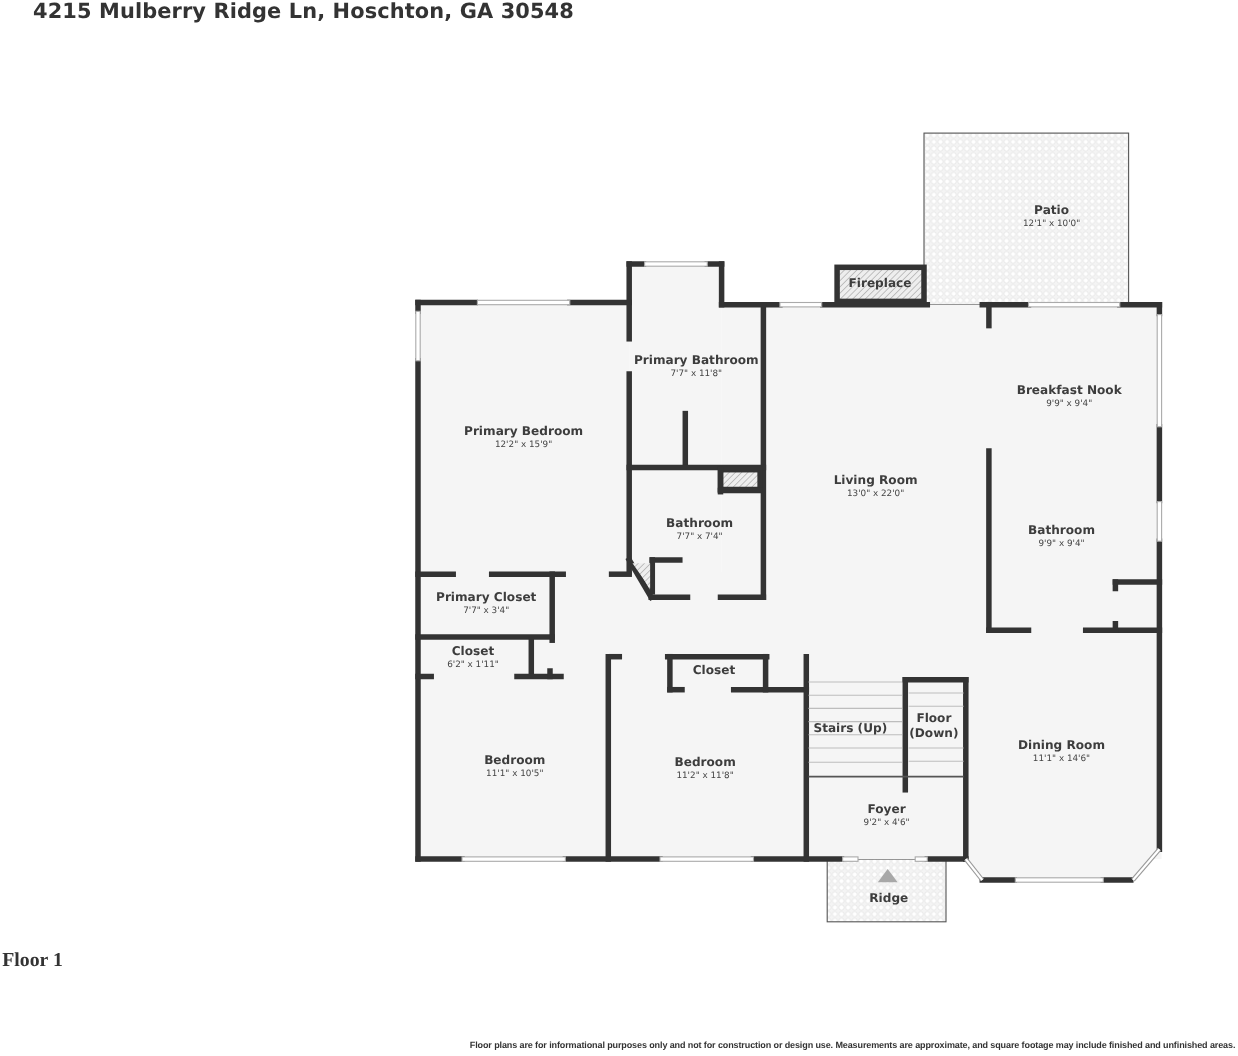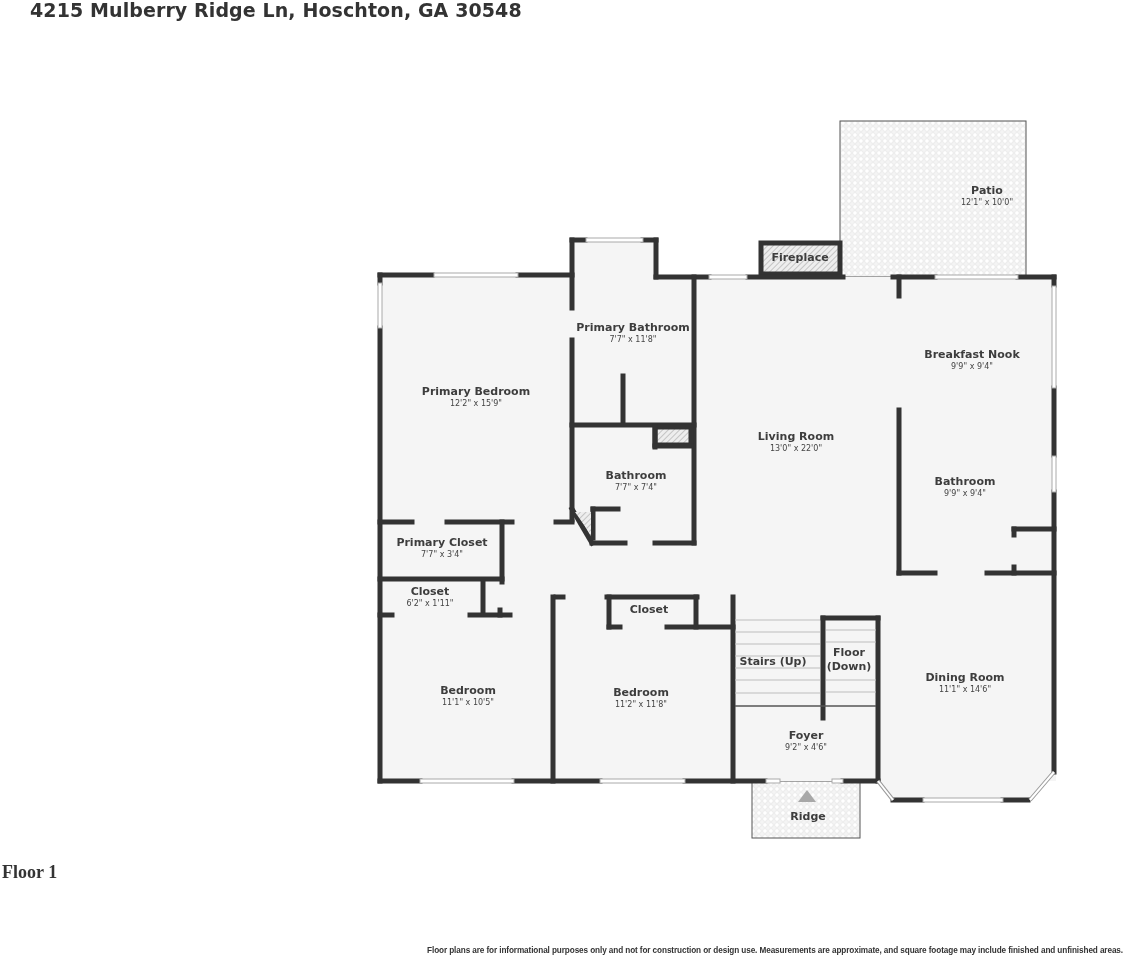--- a/index.html
+++ b/index.html
@@ -154,21 +154,21 @@
 
   <line x1="878" y1="781" x2="893" y2="800" stroke="#999" stroke-width="4"></line>
   <line x1="878" y1="781" x2="893" y2="800" stroke="#fff" stroke-width="2"></line>
   <line x1="1030" y1="800" x2="1054" y2="772" stroke="#999" stroke-width="4"></line>
   <line x1="1030" y1="800" x2="1054" y2="772" stroke="#fff" stroke-width="2"></line>
 
   <polygon points="575,512 591,512 591,535" fill="url(#hatch)"></polygon>
 </svg>
 
 <div>
-  <div class="room" style="left:987px;top:196px">
+  <div class="room" style="left:956px;top:196px">
     <span class="name">Patio</span>
     <span class="dims">12'1" x 10'0"</span>
   </div>
   <div class="room" style="left:800px;top:258px">
     <span class="name" style="font-weight:bold;font-size:11px">Fireplace</span>
   </div>
   <div class="room" style="left:633px;top:333px">
     <span class="name">Primary Bathroom</span>
     <span class="dims">7'7" x 11'8"</span>
   </div>

